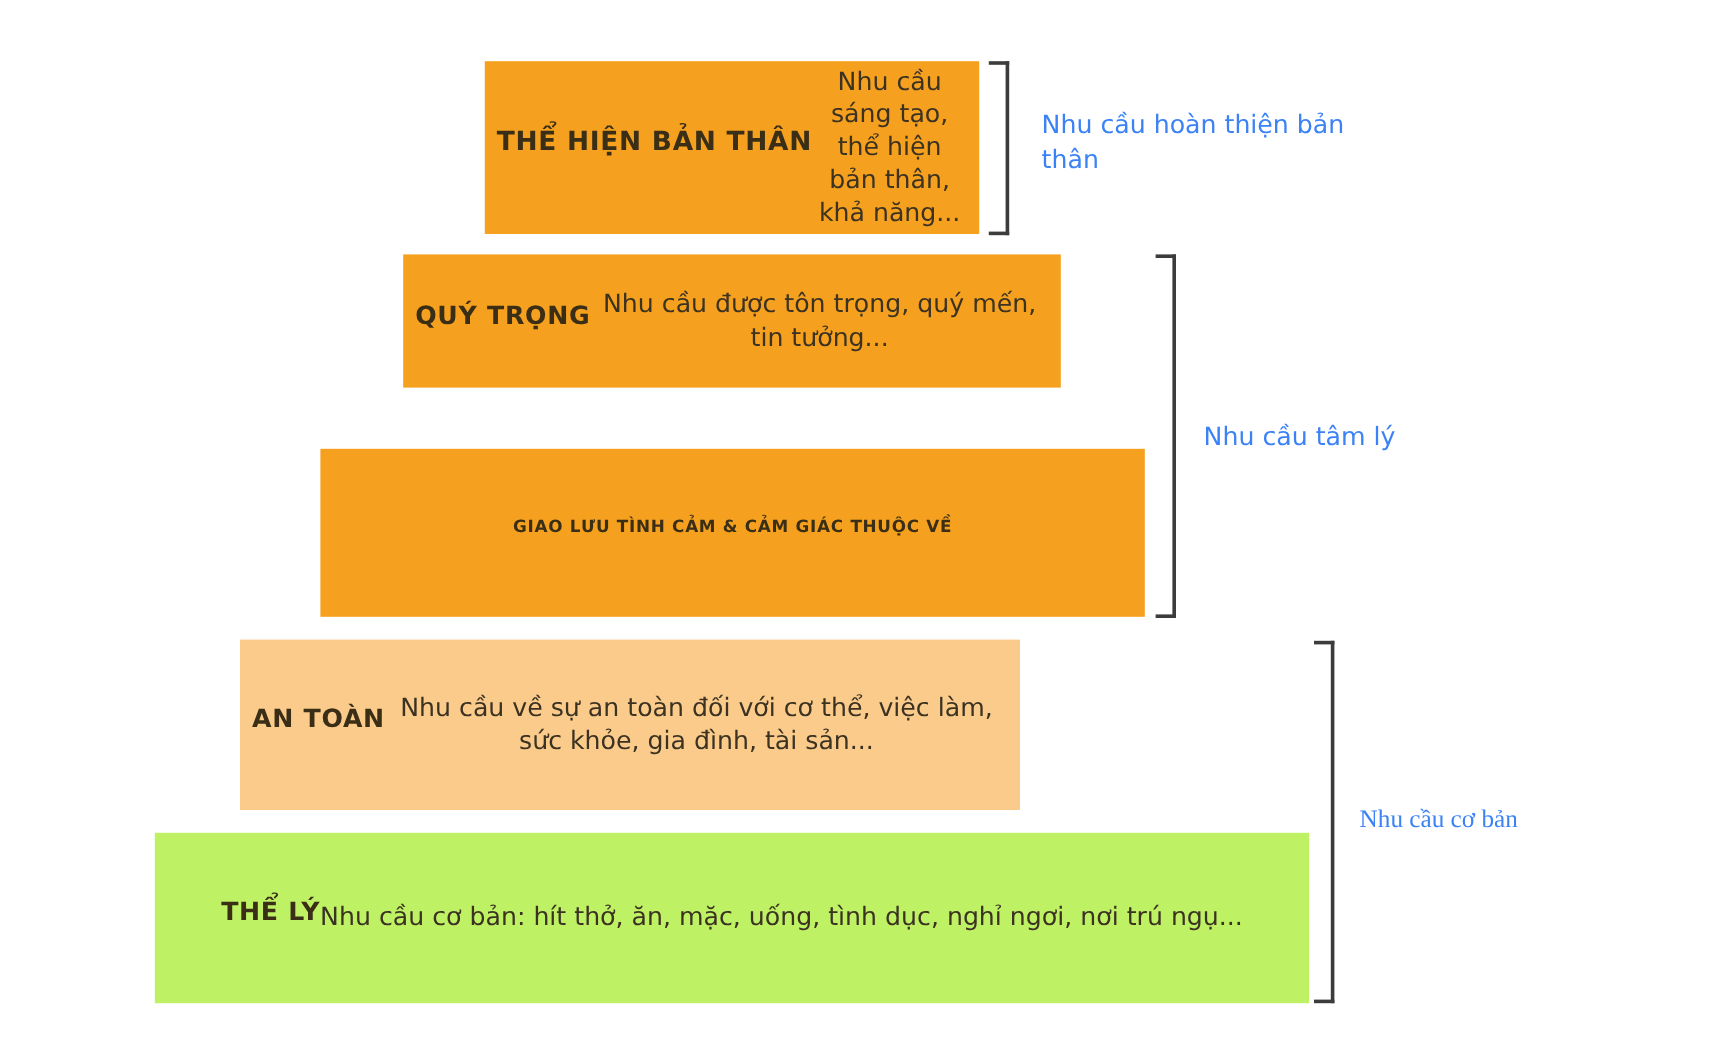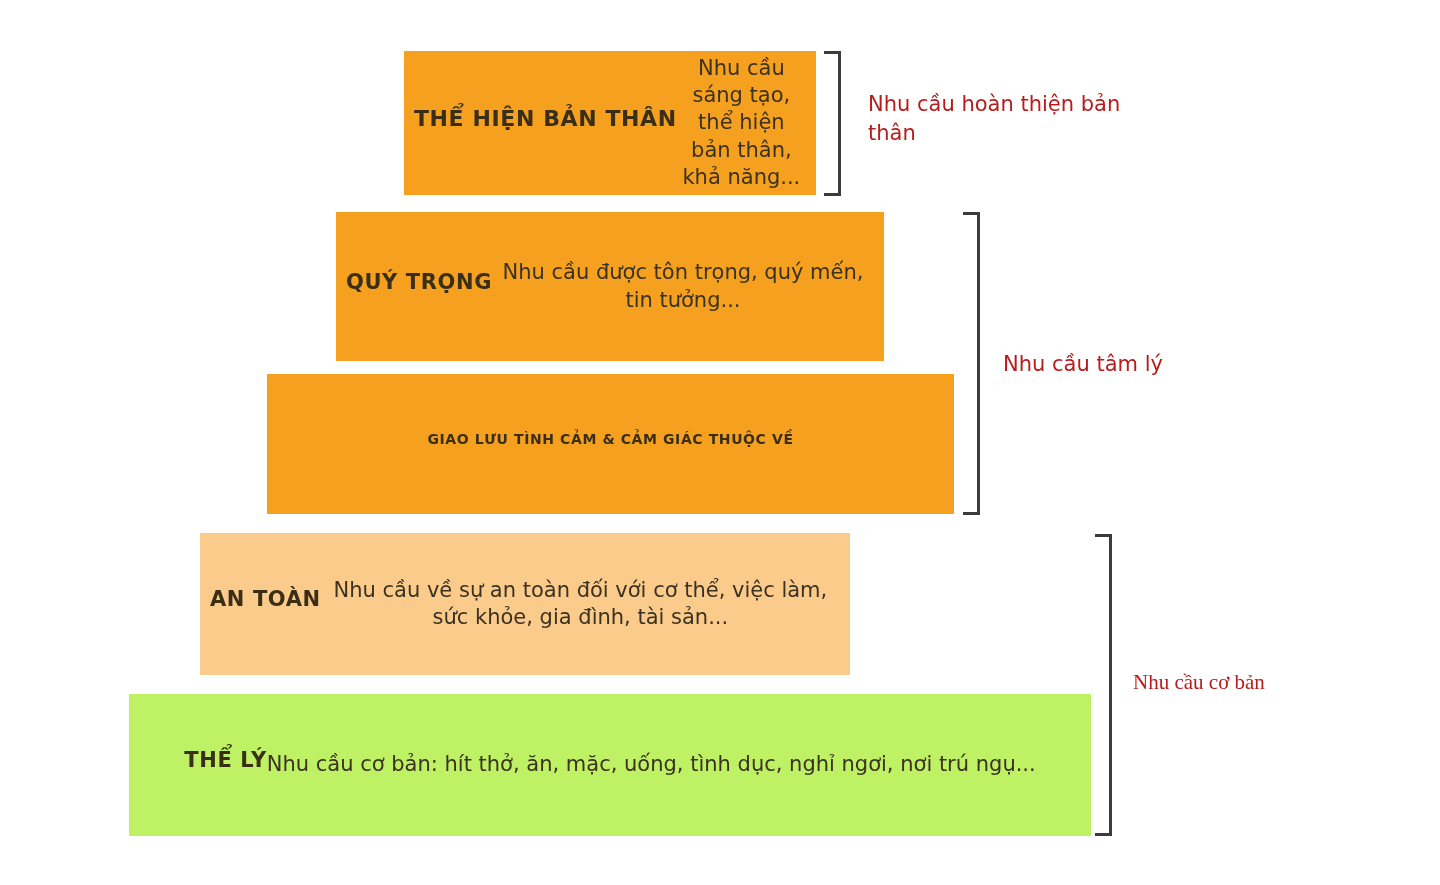--- a/index.html
+++ b/index.html
@@ -43,21 +43,21 @@
   }
   .tier .tier-desc {
     color: #3b3222;
     line-height: 1.30;
     margin: 0;
     max-width: 100%;
   }
 
   
   #tier-1 { left: 404px;  top: 51px;  width: 412px; height: 144px; }
-  #tier-2 { left: 336px;  top: 212px; width: 548px; height: 149px; }
+  #tier-2 { left: 336px;  top: 212px; width: 548px; height: 111px; }
   #tier-3 { left: 267px;  top: 374px; width: 687px; height: 140px; }
   #tier-4 { left: 200px;  top: 533px; width: 650px; height: 142px; }
   #tier-5 { left: 129px;  top: 694px; width: 962px; height: 142px; }
 
   
   #tier-1 .tier-title { font-size: 22px; }
   #tier-1 .tier-desc  { font-size: 21px; }
   #tier-2 .tier-title { font-size: 21px; }
   #tier-2 .tier-desc  { font-size: 21px; }
   #tier-3 .tier-title { font-size: 14px; }
@@ -74,21 +74,21 @@
     border: 3px solid #3c3c3c;
     border-left: none;
     background: transparent;
   }
   #bracket-1 { left: 824px;  top: 51px;  width: 17px; height: 145px; }
   #bracket-2 { left: 963px;  top: 212px; width: 17px; height: 303px; }
   #bracket-3 { left: 1095px; top: 534px; width: 17px; height: 302px; }
 
   .bracket-label {
     position: absolute;
-    color: #b91c1c;
+    color: #3b82f6;
     font-size: 21px;
     line-height: 1.36;
     white-space: pre-line;
   }
   #bracket-label-1 { left: 868px;  top: 90px;  width: 300px; }
   #bracket-label-2 { left: 1003px; top: 350px; width: 300px; }
   #bracket-label-3 { left: 1133px; top: 668px; width: 300px; font-family: Liberation Serif, serif; }
 </style>
 </head>
 <body>

